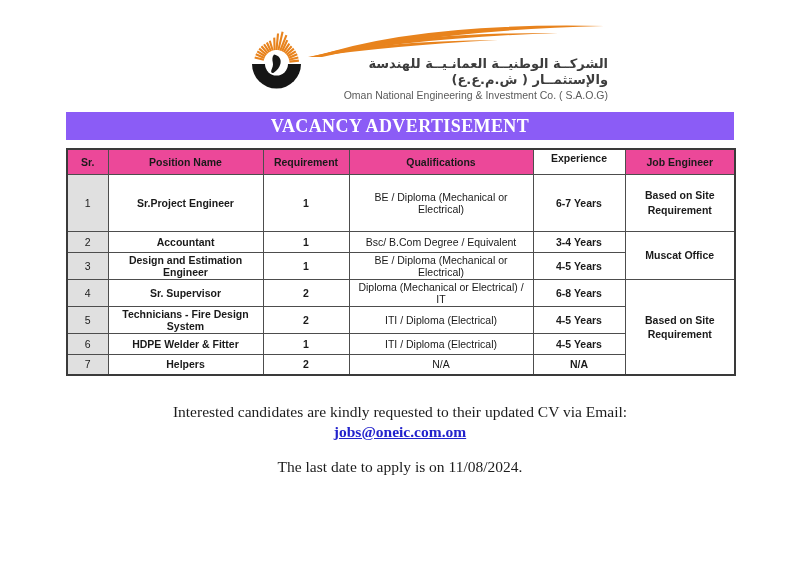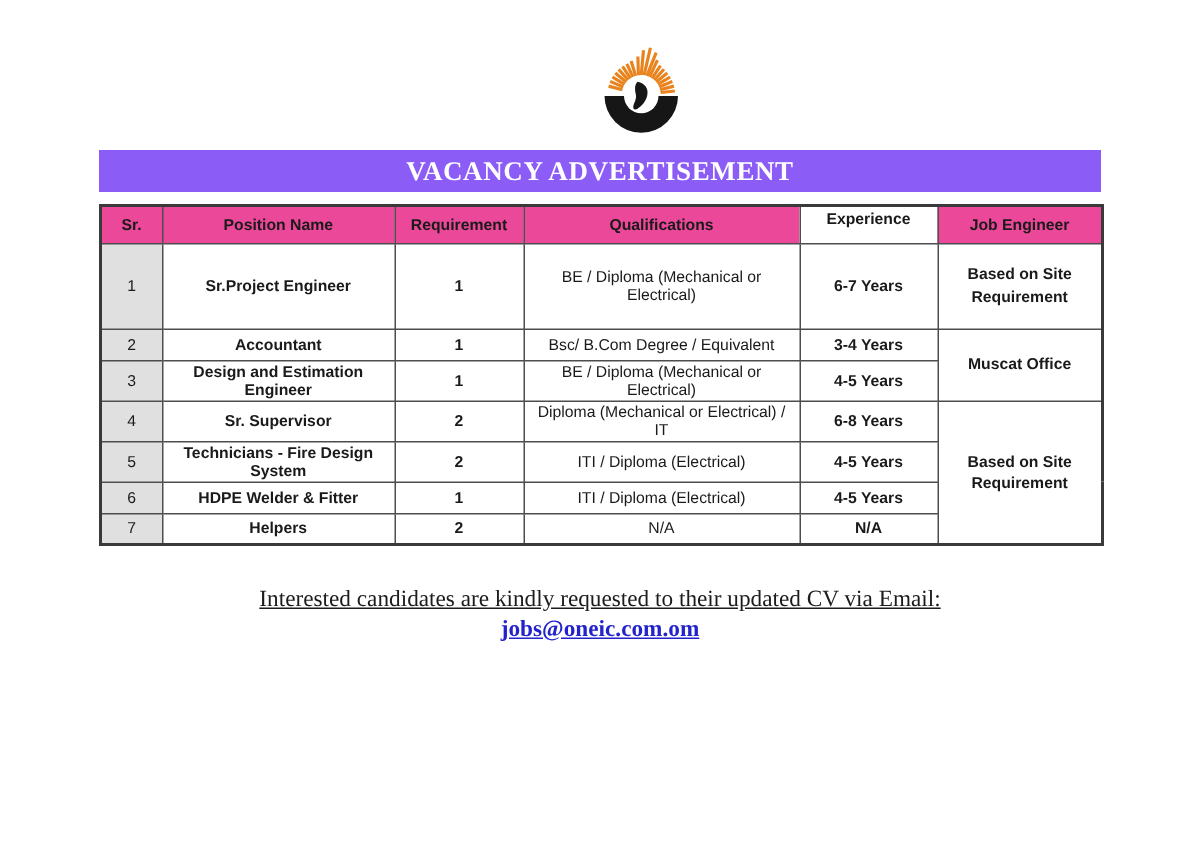--- a/index.html
+++ b/index.html
@@ -36,21 +36,21 @@
   tbody td.sr-cell { background:#e0e0e0; }
   tbody tr:first-child td { height:57px; }
   tbody td { height:21px; }
   td.position-cell { font-weight:700; }
   td.requirement-cell { font-weight:700; }
   td.experience-cell { font-weight:700; }
   td.location-cell { font-weight:700; line-height:1.35; }
 
   
   .footer { margin-top:27px; text-align:center;
-            font-family:"Liberation Serif", serif; color:#1c1c1c;text-decoration:underline; }
+            font-family:"Liberation Serif", serif; color:#1c1c1c; }
   .footer-line1 { font-size:15.5px; }
   .email-link { display:inline-block; margin-top:2px; font-size:15.5px;
                 font-weight:700; text-decoration:underline; cursor:pointer; }
   .footer-line2 { font-size:15.5px; margin-top:17px; }
 </style>
 </head>
 <body>
 
 <div class="page">
 
@@ -78,20 +78,31 @@
             <line x1="17.380264617913408" y1="30.265648878149317" x2="9.25430393919832" y2="25.3443921636257"></line>
             <line x1="16.51577902934949" y1="31.96229737612267" x2="7.758079087143571" y2="28.280899303938565"></line>
             <line x1="15.908418905327792" y1="33.7670314668569" x2="6.7068788745936665" y2="31.40447753878767"></line>
           </g>
         <path d="M 4 38 A 24.5 24.5 0 0 0 53 38 Z" fill="#161616"></path>
         <circle cx="28.5" cy="38" r="11.5" fill="#ffffff"></circle>
         <path d="M 26 28.5 C 31 29.5 33.5 33 32.5 37.5 C 31.7 41.5 29 44.5 26 46.5
                  C 24 47.8 22.5 46.5 23.4 44 C 24.3 41.5 25.5 39.5 24.8 36.5
                  C 24.2 33.8 24 30.5 26 28.5 Z" fill="#161616"></path>
       </svg>
+      <div class="logo-right">
+        <svg class="swoosh" viewBox="0 0 300 34">
+          <path d="M6 33 Q 110 -2 296 2 Q 130 6 14 33 Z" fill="#E8831D"></path>
+          <path d="M2 33 Q 95 8 250 9 Q 105 14 9 33 Z" fill="#E8831D"></path>
+          <path d="M0 33 Q 70 17 190 16 Q 78 22 5 33 Z" fill="#E8831D"></path>
+        </svg>
+        <div class="logo-text">
+          <div class="arabic-name">الشركــة الوطنيــة العمانـيــة للهندسة والإستثمــار ( ش.م.ع.ع)</div>
+          <div class="english-name">Oman National Engineering &amp; Investment Co. ( S.A.O.G)</div>
+        </div>
+      </div>
     </div>
   </div>
 
   <div class="content">
 
     <div class="banner">
       <span>VACANCY ADVERTISEMENT</span>
     </div>
 
     <table>
@@ -165,16 +176,17 @@
             <td class="requirement-cell">2</td>
             <td class="qualification-cell">N/A</td>
             <td class="experience-cell">N/A</td>
           </tr>
         </tbody>
     </table>
 
     <div class="footer">
       <div class="footer-line1">Interested candidates are kindly requested to their updated CV via Email:</div>
       <a class="email-link" style="color: rgb(35, 35, 204); text-align: center;">jobs@oneic.com.om</a>
+      <div class="footer-line2">The last date to apply is on 11/08/2024.</div>
     </div>
   </div>
 
 </div>
 
 </body></html>

